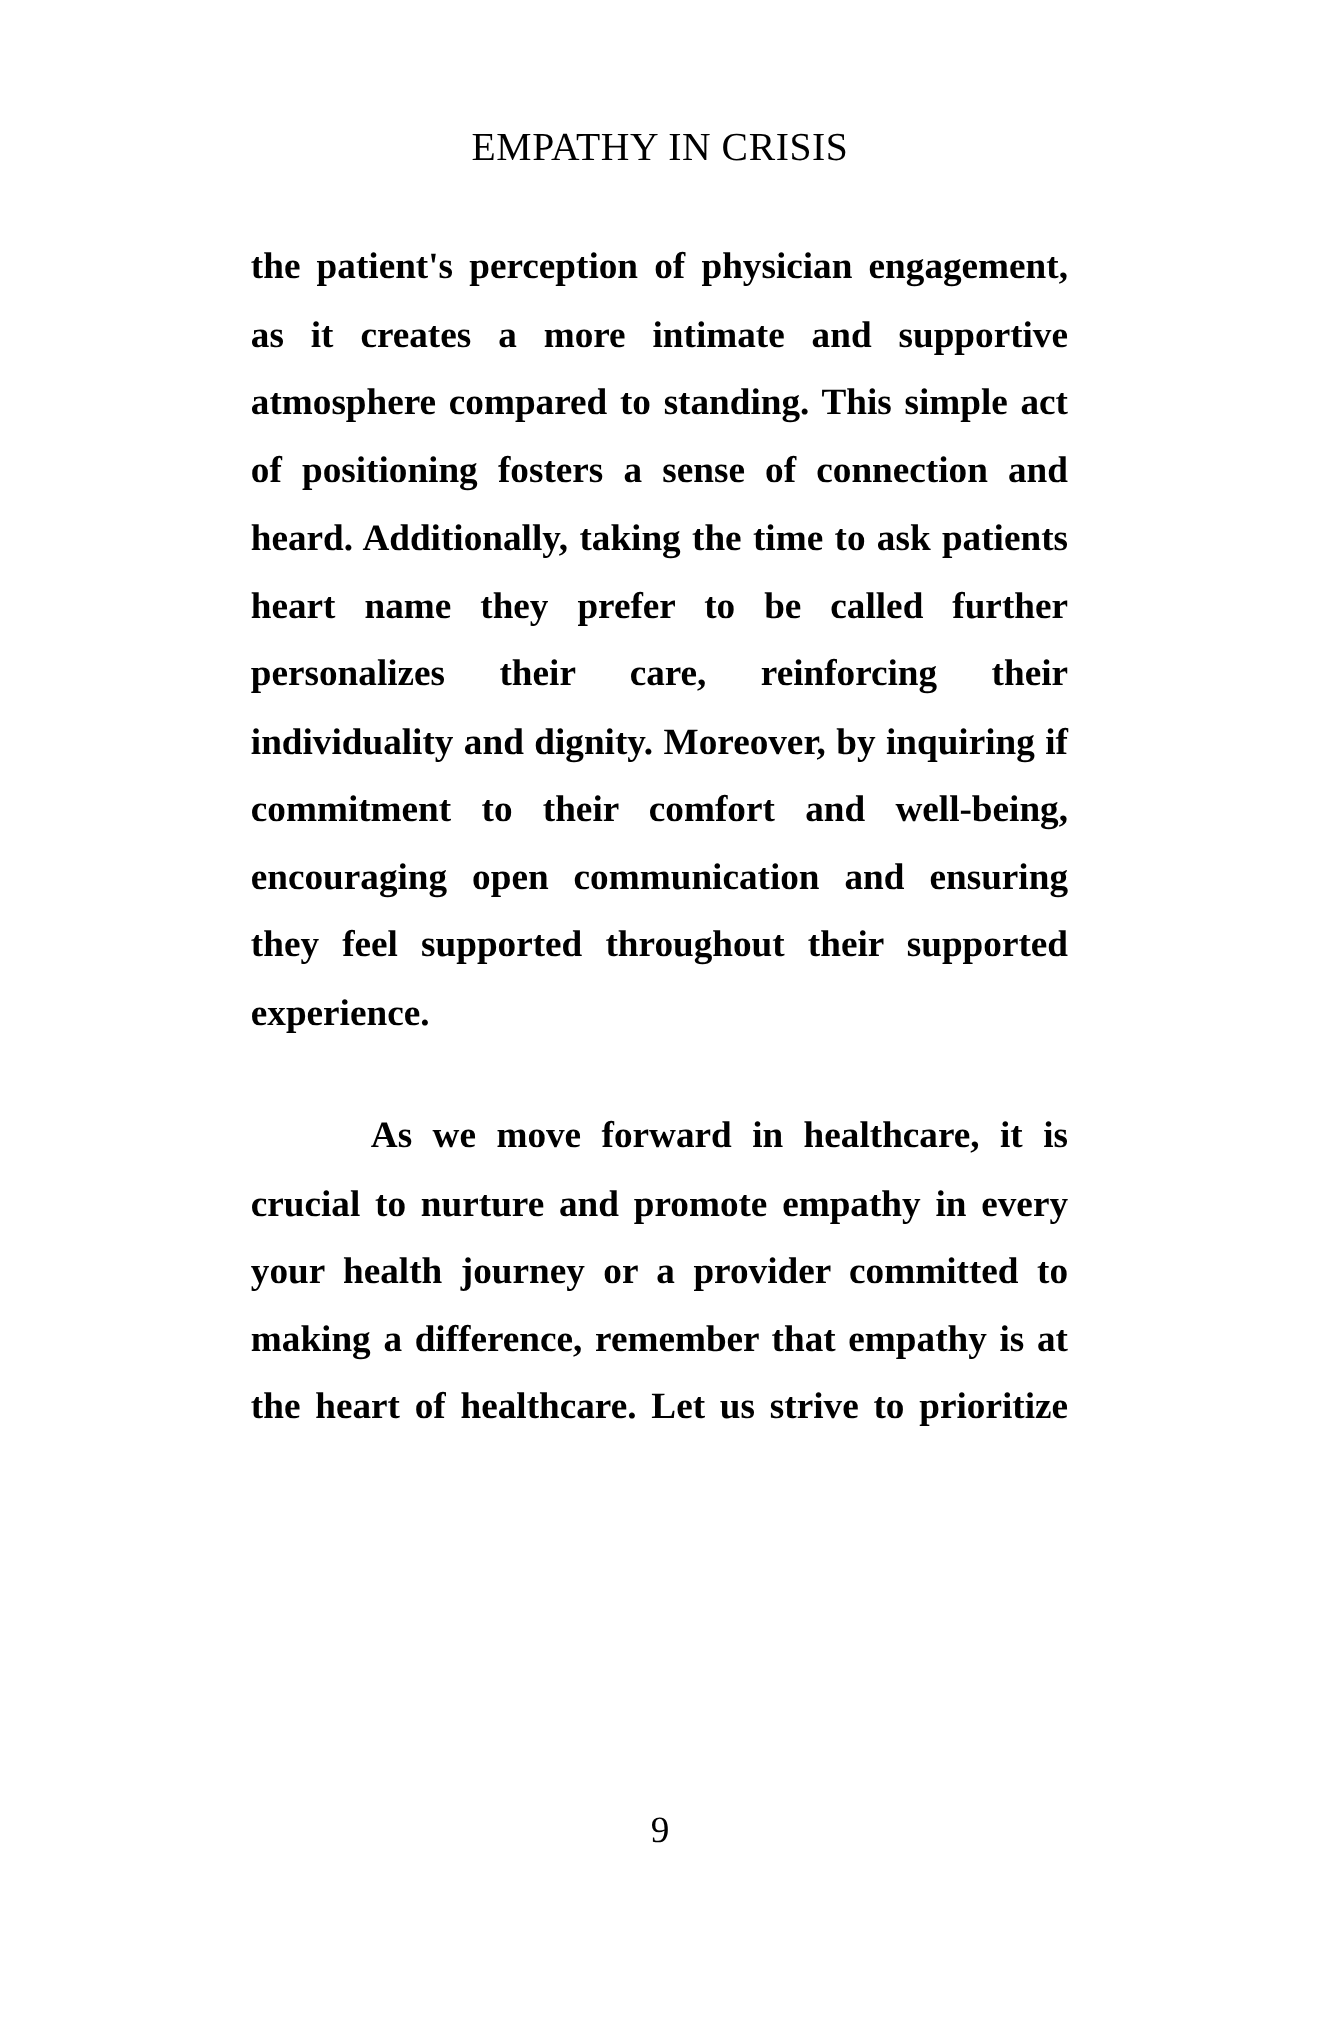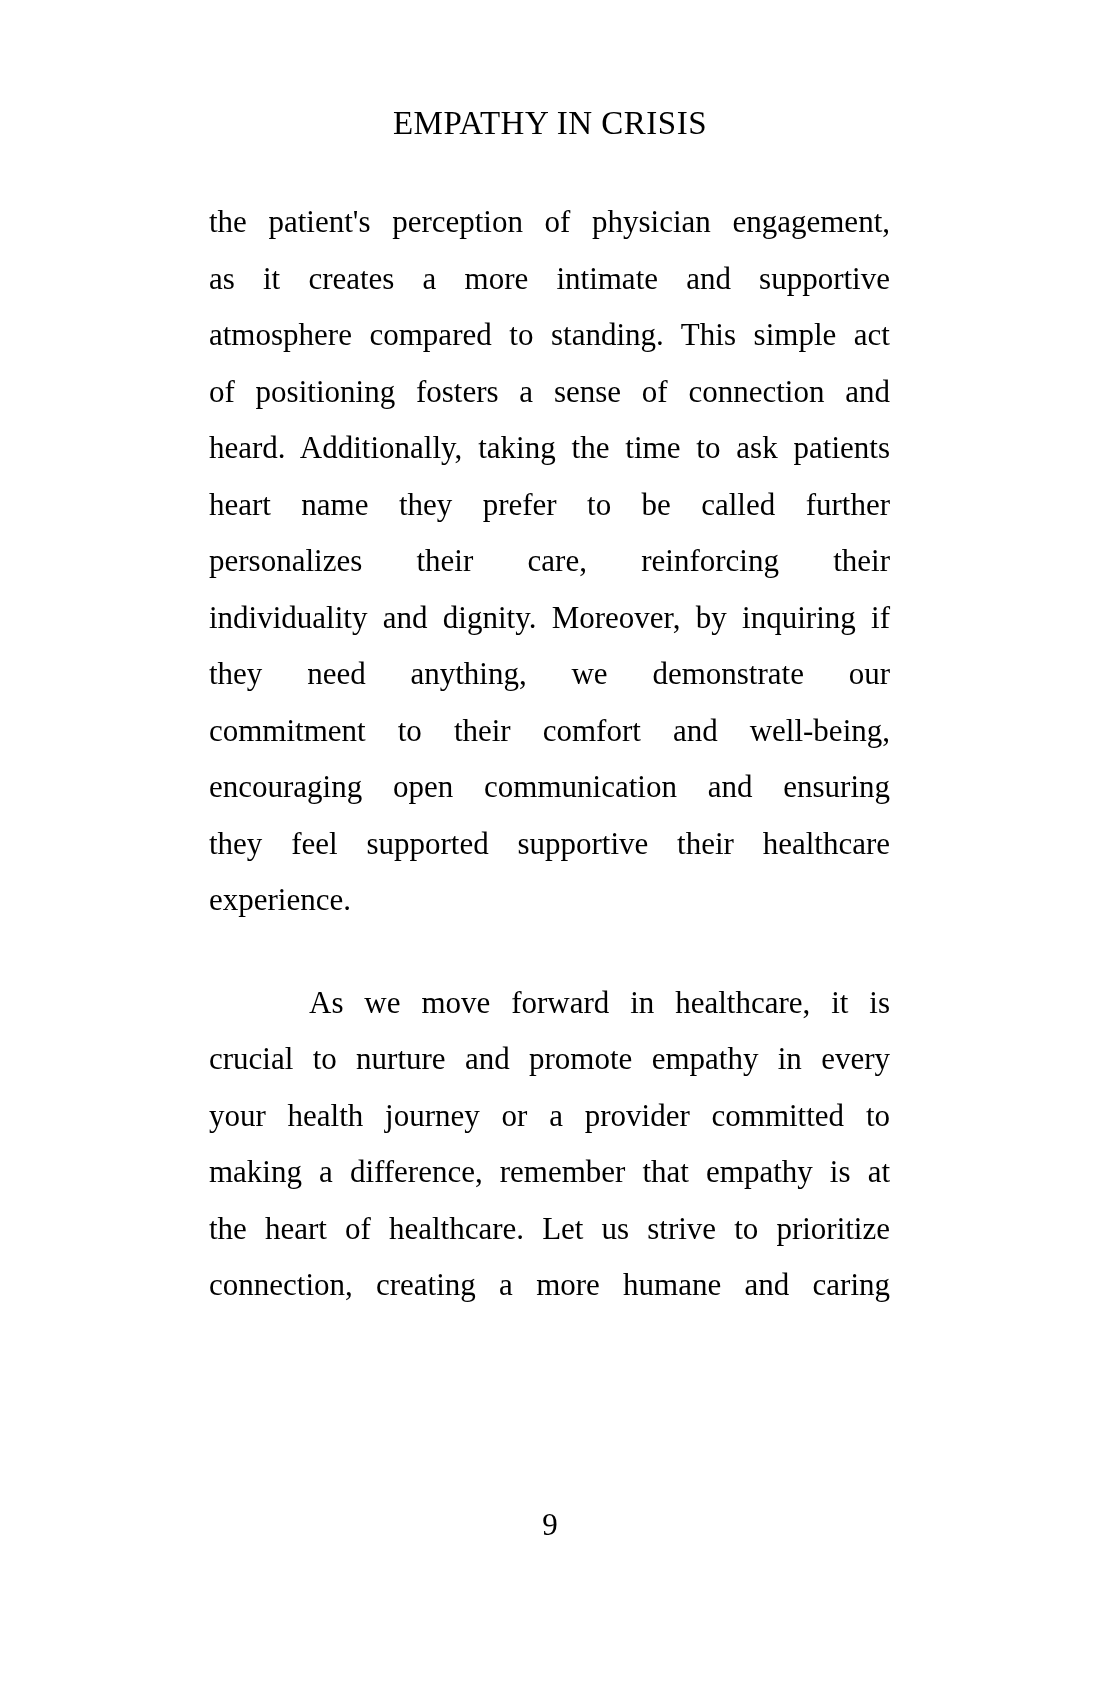--- a/index.html
+++ b/index.html
@@ -30,21 +30,21 @@
     white-space: nowrap;
   }
   .body {
     position: absolute;
     top: 194px;
     left: 209px;
     width: 681px;
     font-size: 31px;
     line-height: 56.5px;
   }
-  .paragraph { margin: 0; }
+  .paragraph { margin: 0; font-weight: bold; }
   .paragraph + .paragraph { margin-top: 46px; }
   .line {
     text-align: justify;
     text-align-last: justify;
   }
   .line.no-stretch { text-align-last: left; }
   .line.indent { text-indent: 100px; }
   .page-number {
     position: absolute;
     top: 1505px;
@@ -64,30 +64,28 @@
   <div class="body">
       <div class="paragraph">
         <div class="line">the patient's perception of physician engagement,</div>
         <div class="line">as it creates a more intimate and supportive</div>
         <div class="line">atmosphere compared to standing. This simple act</div>
         <div class="line">of positioning fosters a sense of connection and</div>
         <div class="line">heard. Additionally, taking the time to ask patients</div>
         <div class="line">heart name they prefer to be called further</div>
         <div class="line">personalizes their care, reinforcing their</div>
         <div class="line">individuality and dignity. Moreover, by inquiring if</div>
-        <div class="line">they need anything, we demonstrate our</div>
         <div class="line">commitment to their comfort and well-being,</div>
         <div class="line">encouraging open communication and ensuring</div>
-        <div class="line">they feel supported supportive their healthcare</div>
+        <div class="line">they feel supported throughout their supported</div>
         <div class="line no-stretch">experience.</div>
       </div>
       <div class="paragraph">
         <div class="line indent">As we move forward in healthcare, it is</div>
         <div class="line">crucial to nurture and promote empathy in every</div>
         <div class="line">your health journey or a provider committed to</div>
         <div class="line">making a difference, remember that empathy is at</div>
         <div class="line">the heart of healthcare. Let us strive to prioritize</div>
-        <div class="line">connection, creating a more humane and caring</div>
       </div>
     </div>
 
   <div class="page-number">9</div>
 </div>
 
 </body></html>

